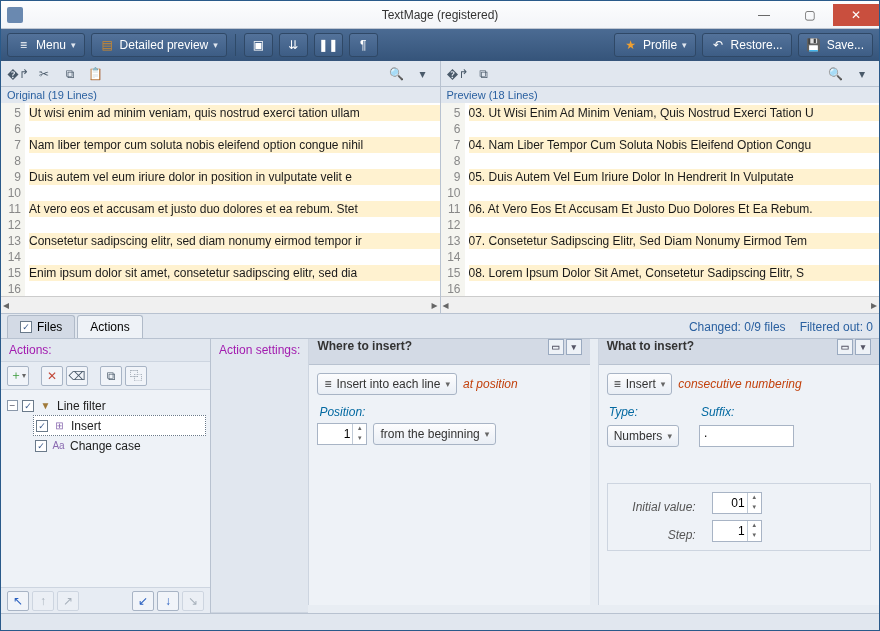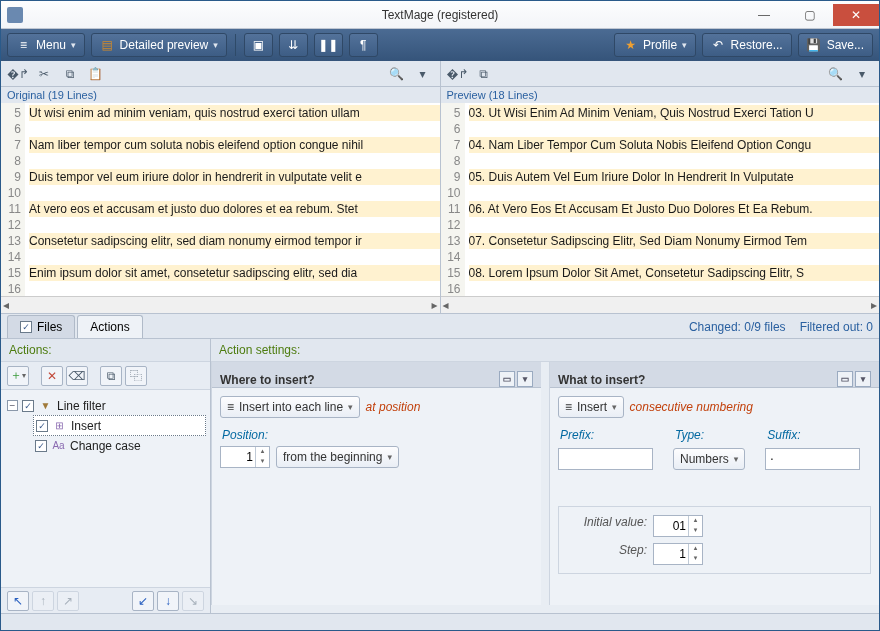--- a/index.html
+++ b/index.html
@@ -27,48 +27,48 @@
 .lines{flex:1;padding:2px 0 0 4px;line-height:16px;white-space:nowrap;overflow:hidden;color:#1a1a1a}
 .lines .hl{background:#fff2d0}
 .hscroll{height:17px;background:#f0f0f0;border-top:1px solid #ccc;display:flex;align-items:center;justify-content:space-between;padding:0 2px;color:#666;font-size:10px}
 .tabstrip{height:26px;background:#e1e7ef;border-top:1px solid #b8c2d0;border-bottom:1px solid #b8c2d0;display:flex;align-items:flex-end;padding:0 6px}
 .tab{padding:4px 12px;border:1px solid #b0bac8;border-bottom:none;background:#d3dae5;margin-right:2px;border-radius:3px 3px 0 0;display:flex;align-items:center;gap:5px}
 .tab.active{background:#eef2f7}
 .chk{width:12px;height:12px;border:1px solid #6a7a8a;background:#fff;display:inline-flex;align-items:center;justify-content:center;font-size:9px;color:#3a5a8a}
 .status-right{margin-left:auto;display:flex;gap:14px;padding-bottom:4px;color:#2a60a0;font-size:11px}
 .lower{display:flex;height:274px}
 .actions-panel{width:210px;display:flex;flex-direction:column;border-right:1px solid #b8c2d0}
-.panel-head{padding:4px 8px;background:#e1e7ef;color:#4d7c0f;border-bottom:1px solid #cdd5e0}
+.panel-head{padding:4px 8px;background:#e1e7ef;color:#a21caf;border-bottom:1px solid #cdd5e0}
 .actions-tb{height:28px;background:#e7ecf3;display:flex;align-items:center;padding:0 6px;gap:3px;border-bottom:1px solid #cdd5e0}
 .atbtn{width:22px;height:20px;display:flex;align-items:center;justify-content:center;border:1px solid #a8b4c5;border-radius:2px;background:#f1f4f9;color:#4a5a6a;font-size:12px}
 .tree{flex:1;padding:6px 4px;background:#eef2f7}
 .tree-row{display:flex;align-items:center;gap:4px;padding:2px 2px;color:#222}
 .tree-row.sel{background:#fff;border:1px dotted #6a7a8a}
 .mini-icon{width:15px;height:15px;display:inline-flex;align-items:center;justify-content:center;font-size:10px}
 .minus{width:11px;height:11px;border:1px solid #8a98aa;background:#fff;font-size:10px;line-height:9px;text-align:center;color:#556}
 .nav-tb{height:26px;background:#e7ecf3;border-top:1px solid #cdd5e0;display:flex;align-items:center;padding:0 6px;gap:3px}
-.settings-panel{flex:1;display:flex;flex-direction:column}
+.settings-panel{flex:1;display:flex;flex-direction:row}
 .settings-body{flex:1;display:flex;gap:8px;padding:0 0 8px 0}
 .section{flex:1;display:flex;flex-direction:column;background:#eef2f7;border-left:1px solid #cdd5e0}
-.sec-head{height:26px;background:#d3dae5;border-bottom:1px solid #b8c2d0;display:flex;align-items:flex-end;padding:0 8px;font-weight:600;color:#333}
+.sec-head{height:26px;background:#d3dae5;border-bottom:1px solid #b8c2d0;display:flex;align-items:flex-start;padding:0 8px;font-weight:600;color:#333}
 .sec-head .rear{margin-left:auto;display:flex;gap:2px}
 .rear-btn{width:16px;height:16px;border:1px solid #9aaac0;background:#eef2f7;display:flex;align-items:center;justify-content:center;font-size:9px;color:#556}
 .sec-body{padding:8px;flex:1}
 .combo{height:22px;border:1px solid #a8b4c5;background:linear-gradient(#fdfdfe,#e9eef5);border-radius:3px;display:inline-flex;align-items:center;padding:0 6px;gap:5px;color:#333}
 .italic{font-style:italic;color:#c2410c}
 .label{color:#0369a1;font-style:italic;padding:4px 0 4px 2px}
 .row{display:flex;align-items:center;gap:6px;margin-bottom:6px}
 .numbox{width:50px;height:22px;border:1px solid #a8b4c5;background:#fff;display:flex;align-items:center;justify-content:flex-end;padding:0 16px 0 4px;position:relative}
 .numbox .spin{position:absolute;right:0;top:0;bottom:0;width:14px;border-left:1px solid #c0cad6;display:flex;flex-direction:column}
 .numbox .spin span{flex:1;font-size:7px;text-align:center;color:#666}
 .txt{height:22px;border:1px solid #a8b4c5;background:#fff;padding:0 4px;min-width:80px}
 .field-col{display:flex;flex-direction:column;gap:2px}
 .spacer-v{height:30px}
 .box{border:1px solid #cdd5e0;padding:8px;display:flex;flex-direction:column;gap:6px}
-.box .brow{display:flex;align-items:flex-start;gap:6px}
+.box .brow{display:flex;align-items:flex-end;gap:16px}
 .box .brow .lbl{width:80px;text-align:right;font-style:italic;color:#555}
 .statusbar{height:18px;background:#e1e7ef;border-top:1px solid #b8c2d0}
 .filter-icon{color:#a07a3a}
 .orange{color:#d08a2a}
 .star{color:#f0a030}
 </style>
 </head>
 <body>
 
 <div class="titlebar">
@@ -156,21 +156,21 @@
           <div>13</div>
           <div>14</div>
           <div>15</div>
           <div>16</div>
         </div>
       <div class="lines" id="og-lines">
           <div class="hl">Ut wisi enim ad minim veniam, quis nostrud exerci tation ullam</div>
           <div class="">&nbsp;</div>
           <div class="hl">Nam liber tempor cum soluta nobis eleifend option congue nihil</div>
           <div class="">&nbsp;</div>
-          <div class="hl">Duis tempor vel eum iriure dolor in hendrerit in vulputate velit e</div>
+          <div class="hl">Duis autem vel eum iriure dolor in position in vulputate velit e</div>
           <div class="">&nbsp;</div>
           <div class="hl">At vero eos et accusam et justo duo dolores et ea rebum. Stet</div>
           <div class="">&nbsp;</div>
           <div class="hl">Consetetur sadipscing elitr, sed diam nonumy eirmod tempor ir</div>
           <div class="">&nbsp;</div>
           <div class="hl">Enim ipsum dolor sit amet, consetetur sadipscing elitr, sed dia</div>
           <div class="">&nbsp;</div>
         </div>
     </div>
     <div class="hscroll">
@@ -323,24 +323,20 @@
           <div class="row">
             <div class="combo">
               <span>≡</span>
               <span>Insert</span>
               <span style="font-size:9px;color:#666">▾</span>
             </div>
             <span class="italic">consecutive numbering</span>
           </div>
           <div class="row" style="gap:20px;align-items:flex-start">
             <div class="field-col">
-              <div class="label">Prefix:</div>
-              <div class="txt" style="width:95px"><span></span></div>
-            </div>
-            <div class="field-col">
               <div class="label">Type:</div>
               <div class="combo">
                 <span>Numbers</span>
                 <span style="font-size:9px;color:#666">▾</span>
               </div>
             </div>
             <div class="field-col">
               <div class="label">Suffix:</div>
               <div class="txt" style="width:95px"><span>.</span></div>
             </div>

